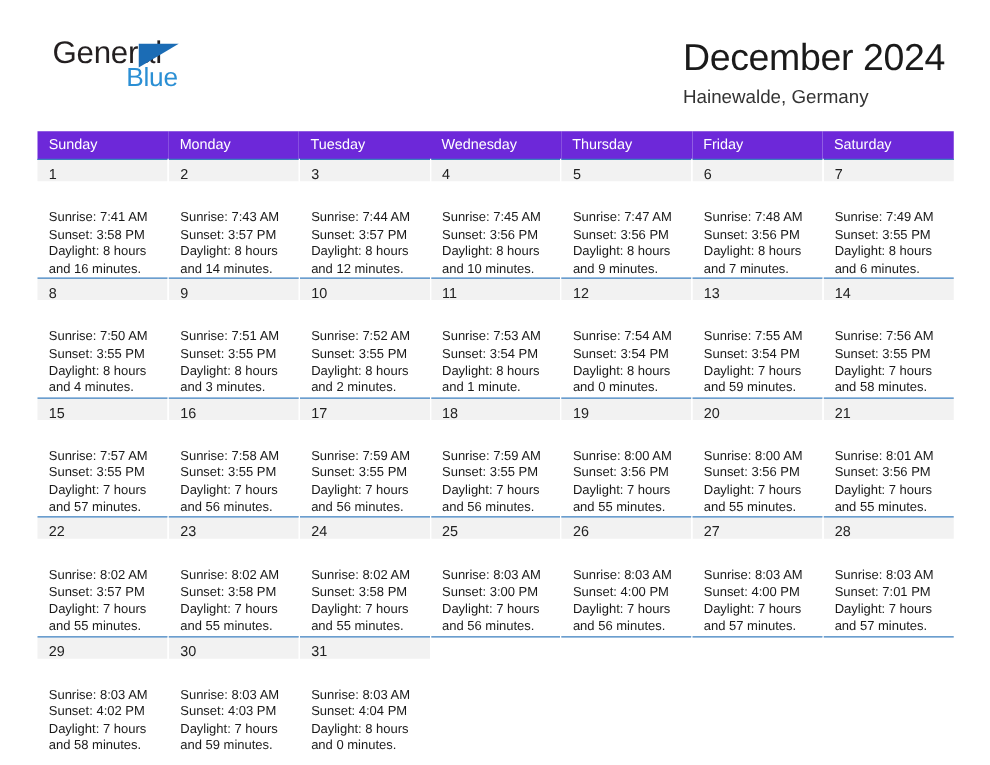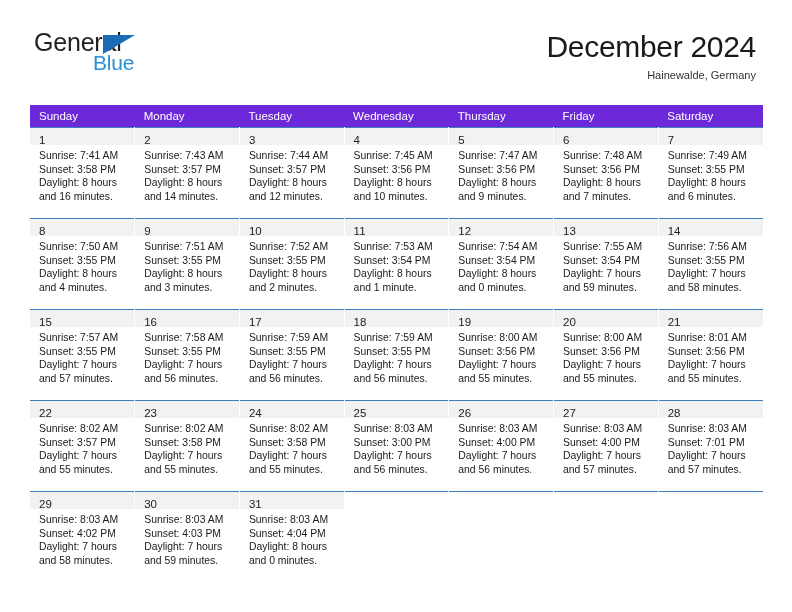--- a/index.html
+++ b/index.html
@@ -13,20 +13,21 @@
     font-family: "Liberation Sans", sans-serif;
     color: #000000;
     overflow: hidden;
   }
 
   .page {
     position: relative;
     width: 792px;
     height: 612px;
     box-sizing: border-box;
+    padding-left: 8px;
   }
 
   
   .top-bar {
     display: flex;
     align-items: flex-start;
     justify-content: space-between;
     padding: 30px 36px 0 34px;
     box-sizing: border-box;
     height: 74px;
@@ -58,33 +59,33 @@
   .logo-blue {
     position: absolute;
     left: 59px;
     top: 22px;
     font-size: 21px;
     color: #2b8fd4;
     letter-spacing: -0.2px;
   }
 
   .title-block {
-    text-align: right;
+    text-align: left;
     padding-top: 0px;
   }
   .cal-title {
     font-size: 30px;
     color: #1a1a1a;
     line-height: 1.12;
     font-weight: normal;
     margin: 0;
     letter-spacing: -0.3px;
   }
   .cal-subtitle {
-    font-size: 11px;
+    font-size: 15px;
     color: #333333;
     margin: 5px 0 0 0;
     font-weight: normal;
   }
 
   
   .calendar {
     position: absolute;
     left: 30px;
     top: 105px;
@@ -122,20 +123,21 @@
     padding: 2px 0 0 9px;
     box-sizing: border-box;
   }
   .daynum {
     font-size: 11.5px;
     color: #222222;
     line-height: 13px;
   }
   .cell-lines {
     padding: 4px 4px 0 9px;
+    margin-top: 19px;
   }
   .cell-line {
     font-size: 10.4px;
     color: #1a1a1a;
     line-height: 13.6px;
     white-space: nowrap;
   }
   td.empty .daynum-strip { background: #ffffff; }
 </style>
 </head>

